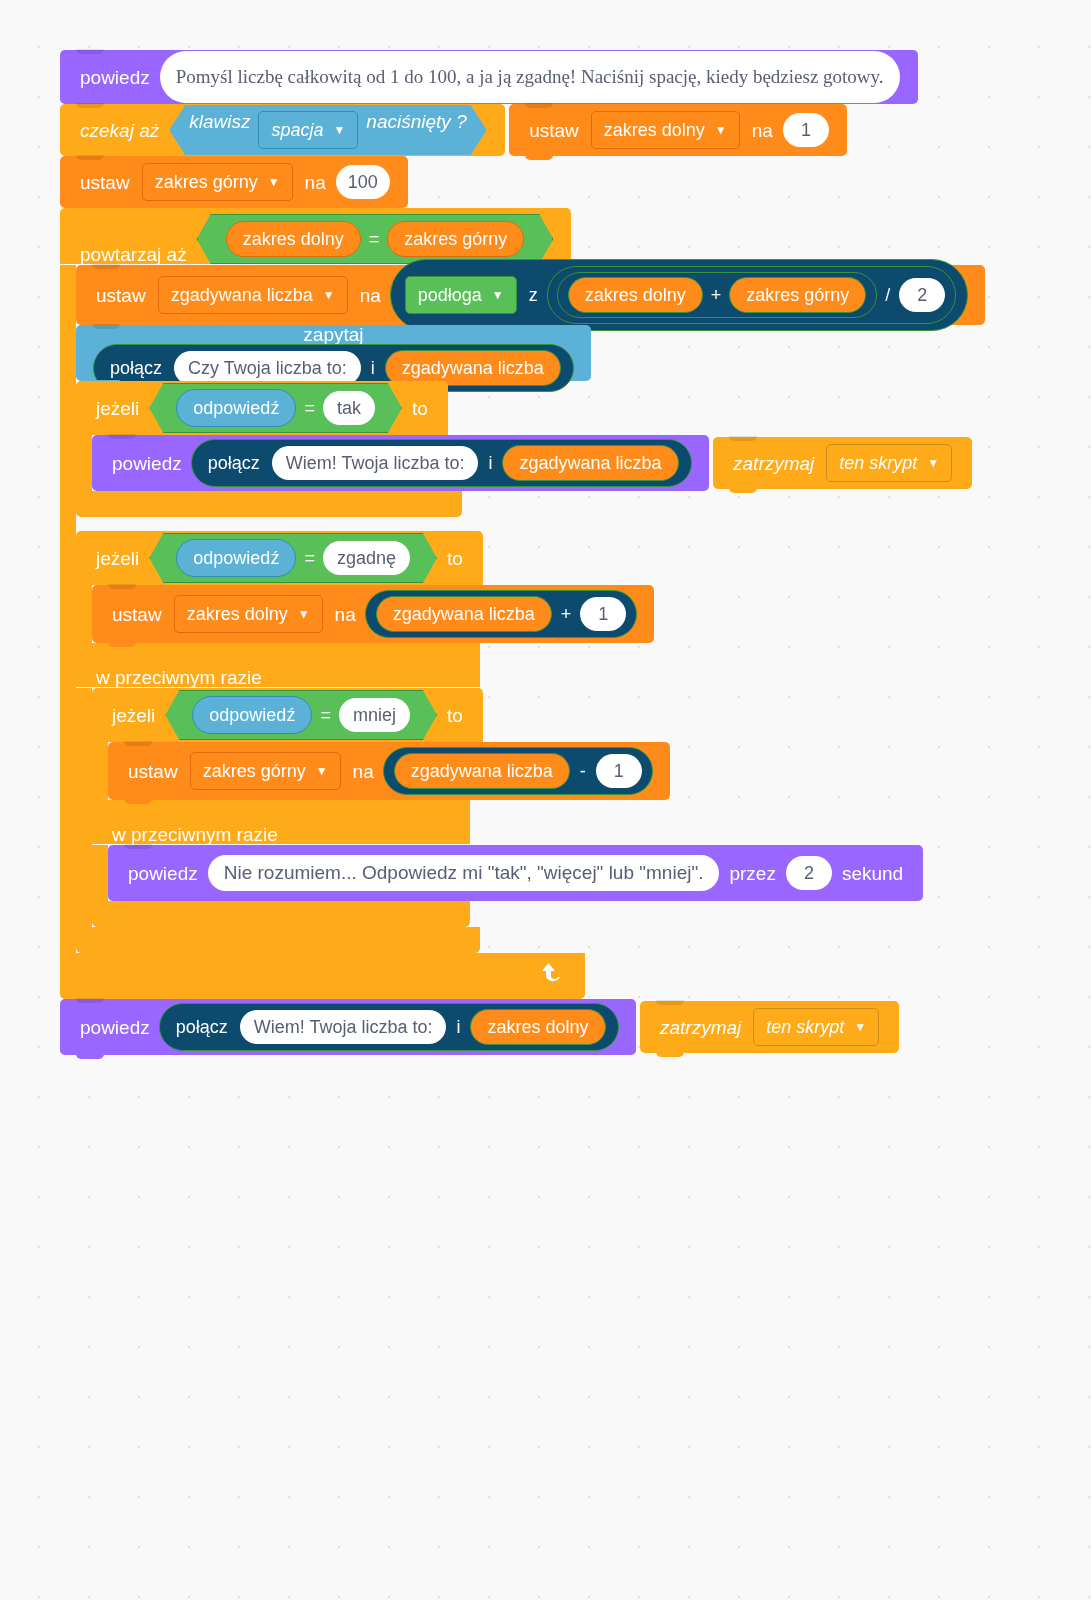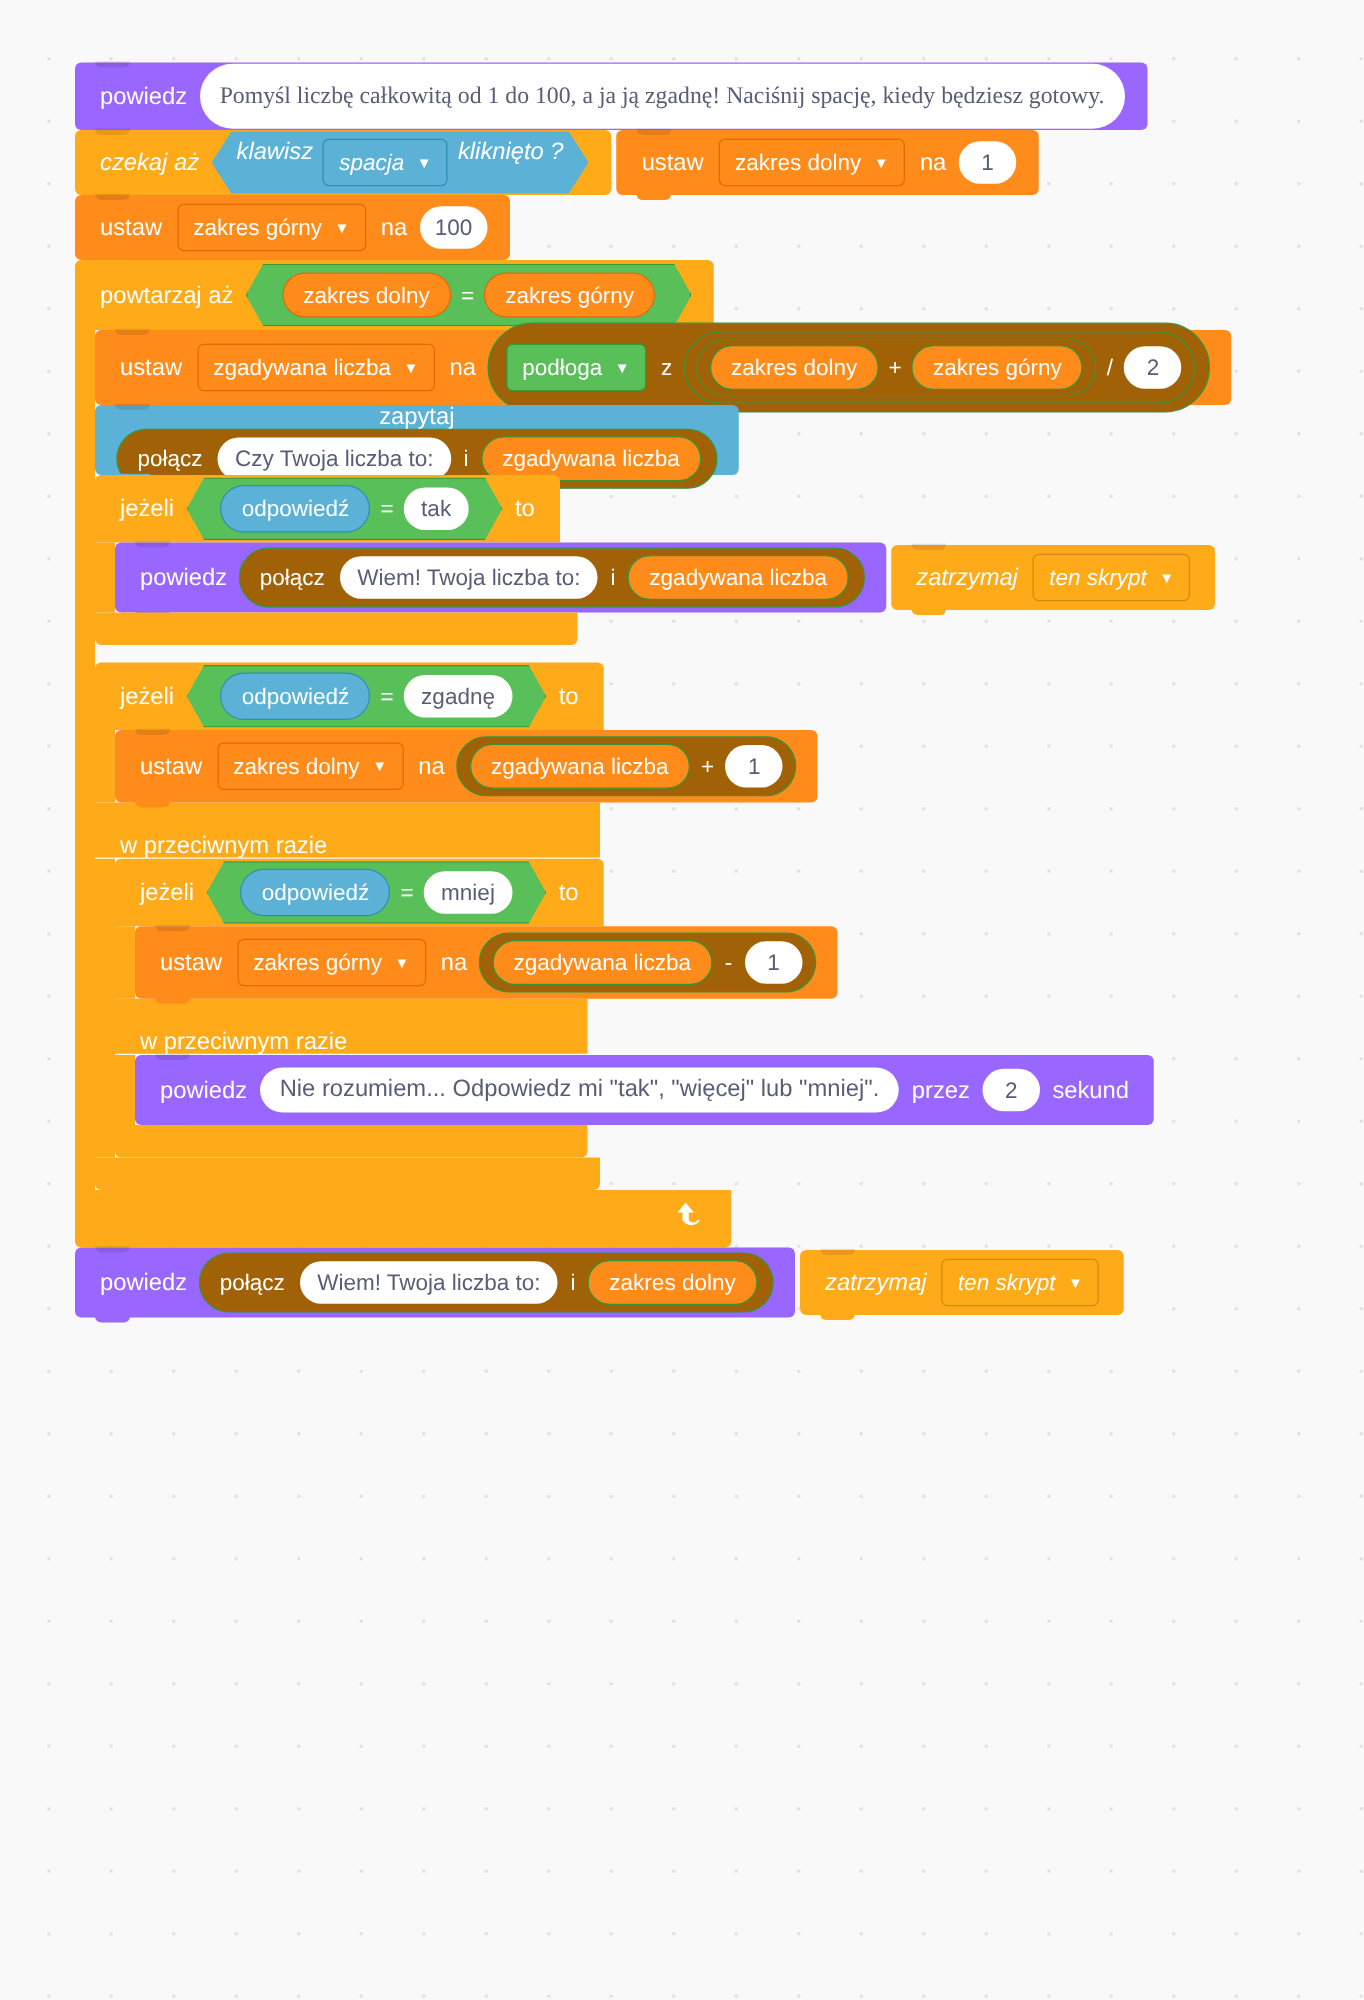--- a/index.html
+++ b/index.html
@@ -49,21 +49,21 @@
     display:inline-flex;align-items:center;justify-content:center;
     background:#ff8c1a;border:1.5px solid #e06a0a;
     border-radius:999px;color:#fff;font-size:18px;
     padding:0 16px;height:34px;white-space:nowrap;margin:0 4px;
   }
   .oval.in-green{border-color:#389438;}
 
   
   .op{
     display:inline-flex;align-items:center;
-    background:#a16207;border:1.5px solid #389438;
+    background:#0c4a6e;border:1.5px solid #389438;
     border-radius:999px;color:#fff;font-size:18px;
     padding:3px 10px;white-space:nowrap;margin:0 3px;
   }
   
   .bool{
     display:inline-flex;align-items:center;
     background:#59c059;border:1.5px solid #389438;
     color:#fff;font-size:18px;padding:4px 22px;margin:0 4px;
     clip-path:polygon(14px 0,calc(100% - 14px) 0,100% 50%,calc(100% - 14px) 100%,14px 100%,0 50%);
   }
@@ -148,21 +148,21 @@
 
   
   <div class="cmd c-control" style="height:52px;">
     <span class="lbl">czekaj aż</span>
     <span class="sense-hex">
       <span>klawisz</span>
       <span class="dd sense" style="margin:0 8px;">
         <span>spacja</span>
         <span class="caret">▼</span>
       </span>
-      <span>kliknięto ?</span>
+      <span>naciśnięty ?</span>
     </span>
   </div>
 
   
   <div class="cmd c-vars" style="height:52px;">
     <span class="lbl">ustaw</span>
     <span class="dd vars">
       <span>zakres dolny</span>
       <span class="caret">▼</span>
     </span>
@@ -176,21 +176,21 @@
     <span class="dd vars">
       <span>zakres górny</span>
       <span class="caret">▼</span>
     </span>
     <span class="lbl">na</span>
     <span class="inp num">100</span>
   </div>
 
   
   <div class="cwrap">
-    <div class="chead" style="min-height:56px;">
+    <div class="chead" style="min-height:56px;align-items:flex-end;">
       <span class="lbl">powtarzaj aż</span>
       <span class="bool" style="padding:6px 24px;">
         <span class="oval">zakres dolny</span>
         <span style="padding:0 4px;">=</span>
         <span class="oval">zakres górny</span>
       </span>
     </div>
 
     <div class="cbody">
       <div class="cspine"></div>

